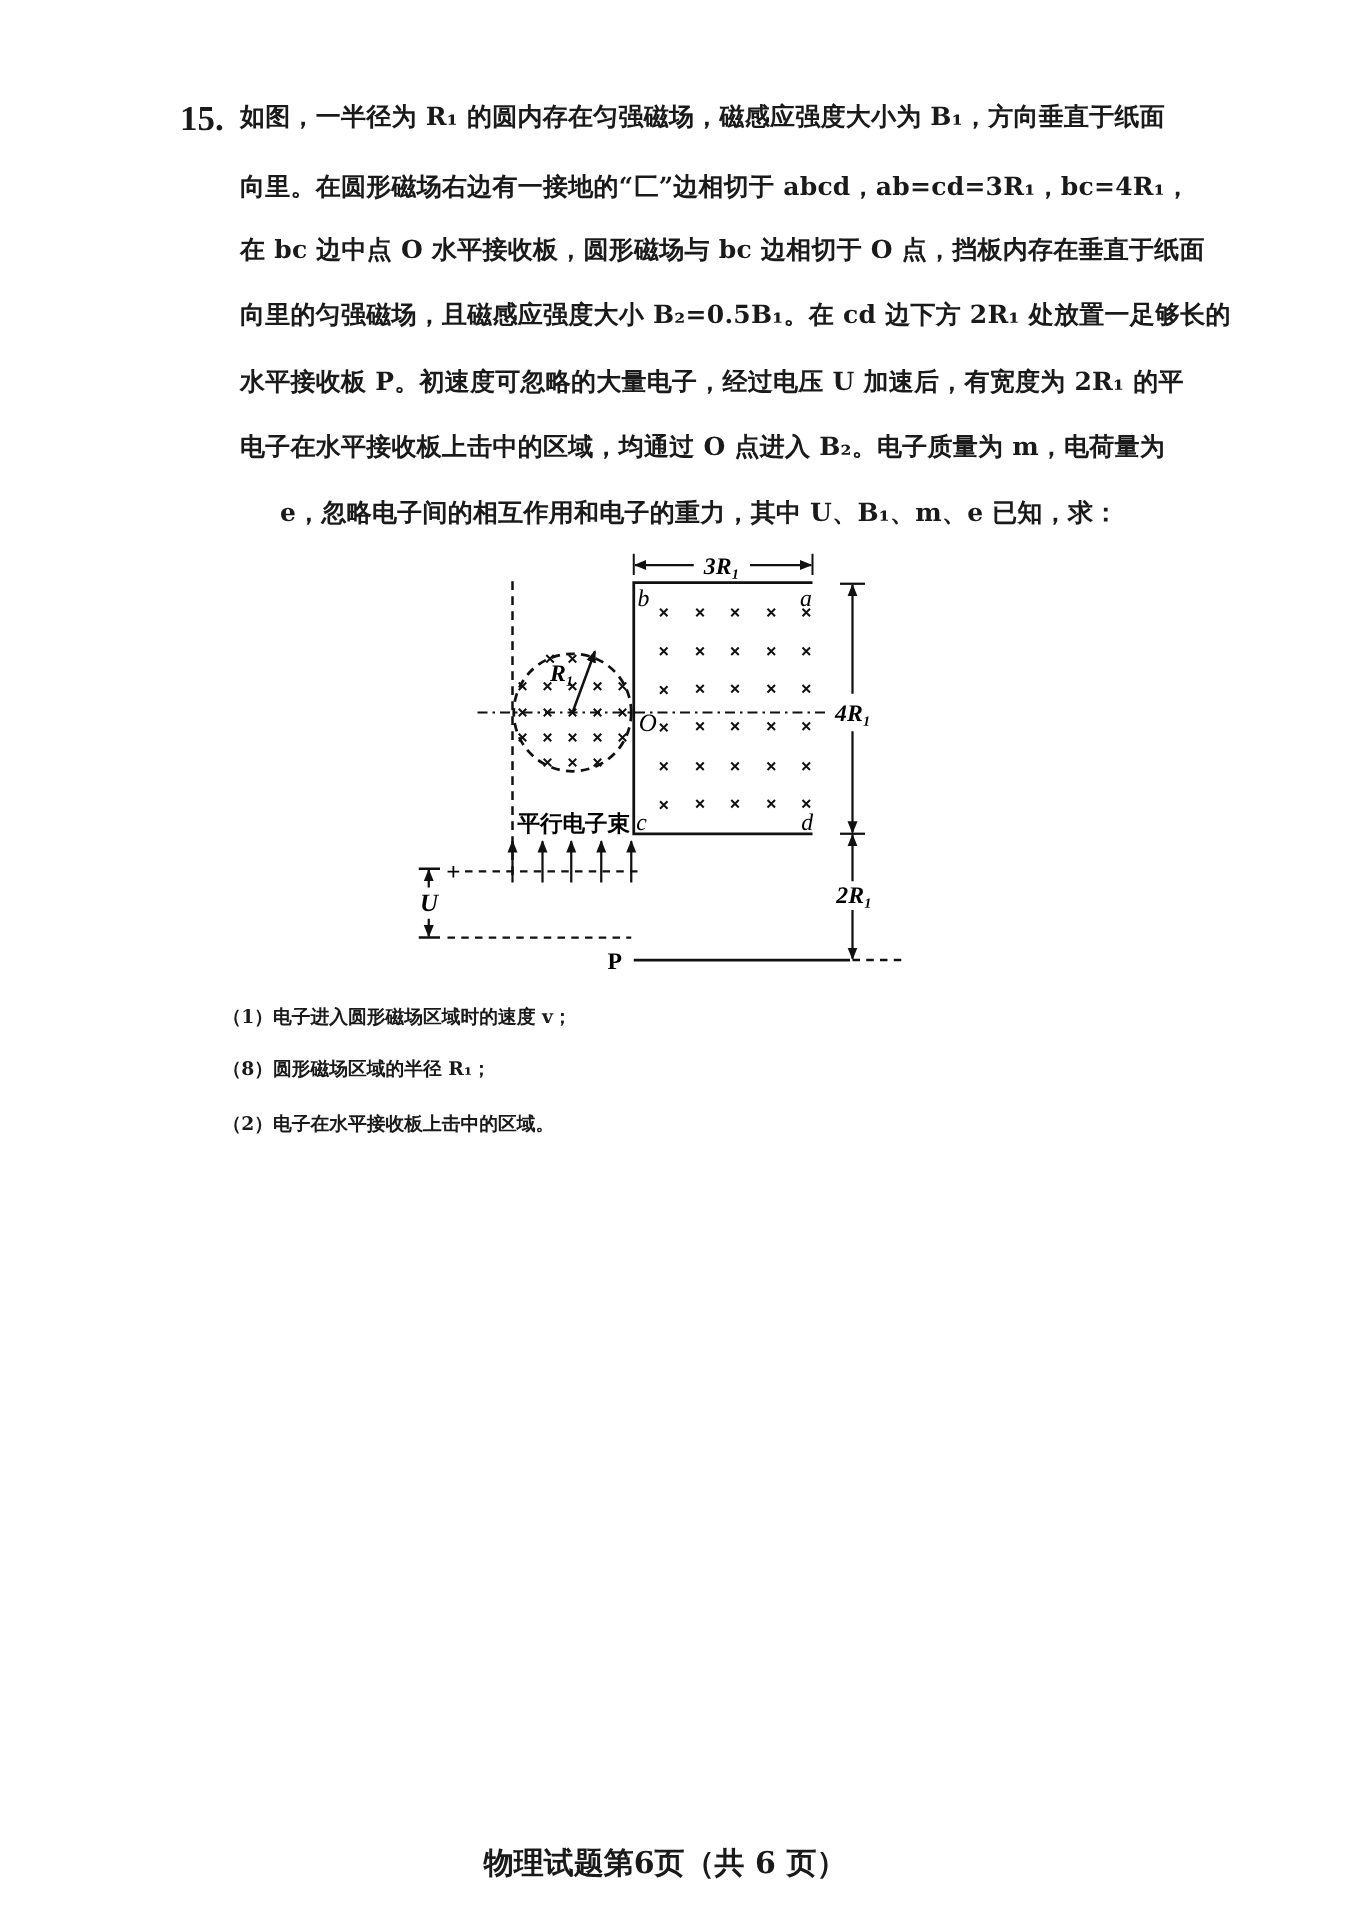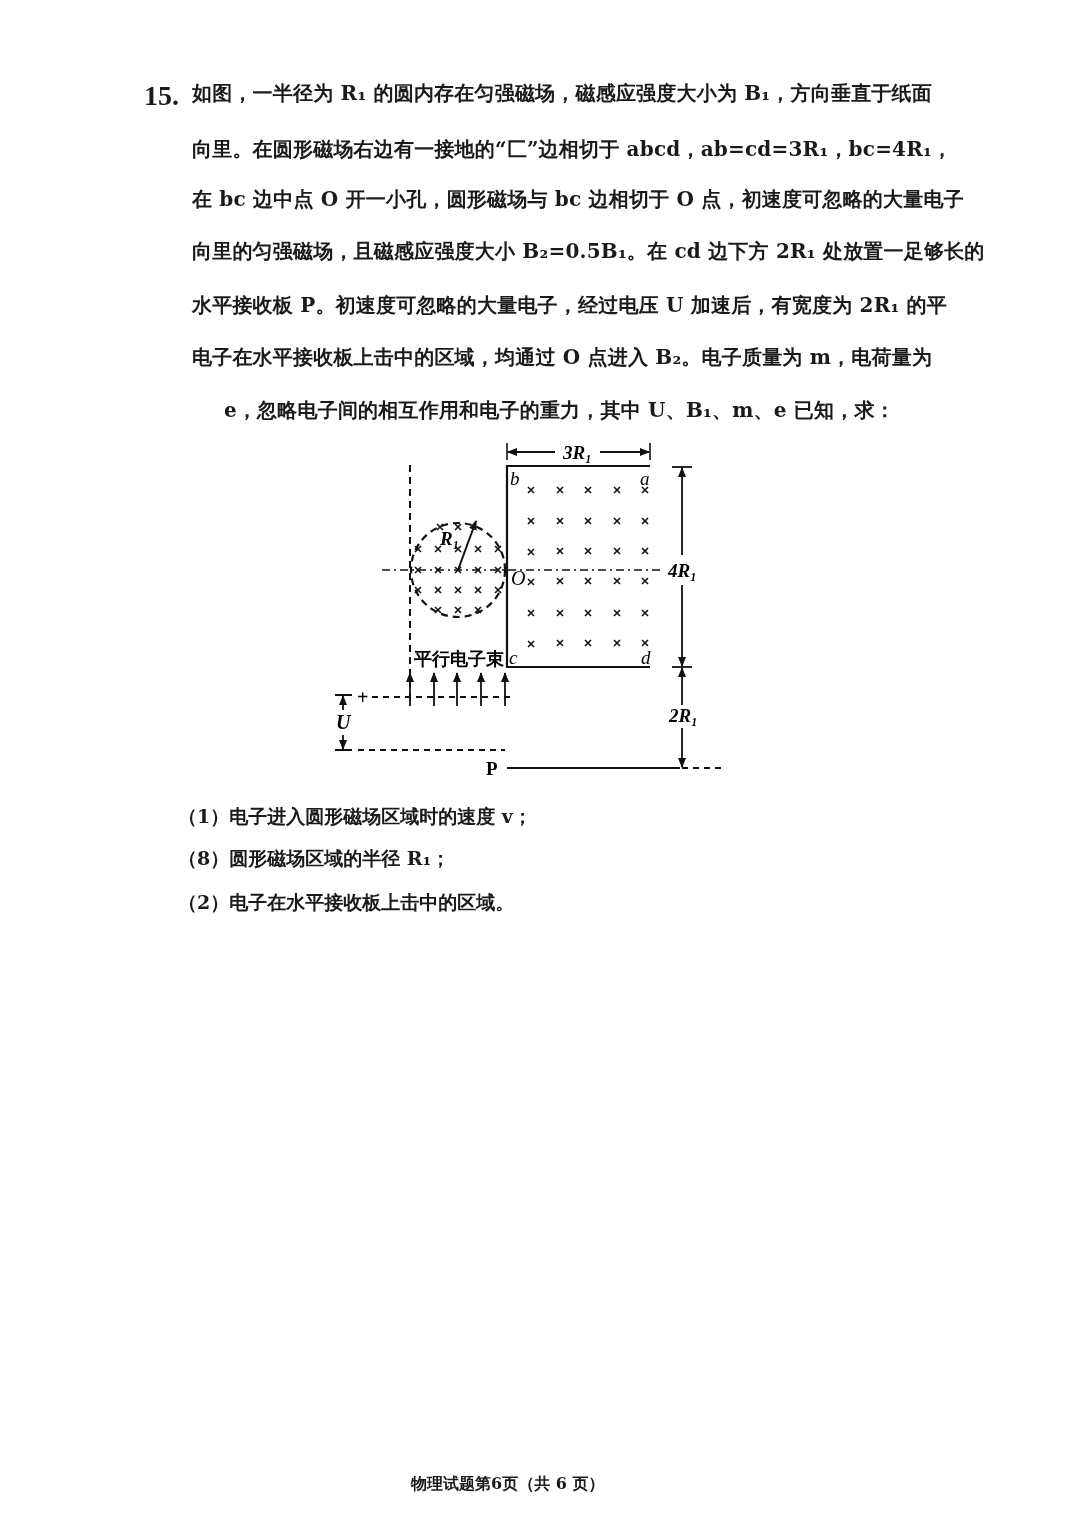--- a/index.html
+++ b/index.html
@@ -10,35 +10,35 @@
   .qnum {
     position: absolute; left: 124px; top: 80px; font-size: 28px; font-weight: bold;
     font-family: "Liberation Serif", serif;
     margin-left: 20px;
   }
   .line {
     position: absolute; left: 192px; font-size: 20px; font-weight: bold; white-space: nowrap;
     letter-spacing: 0.2px;
   }
   .sub-item {
-    position: absolute; left: 178px; font-size: 19px; font-weight: bold; white-space: nowrap;
+    position: absolute; left: 178px; font-size: 15px; font-weight: bold; white-space: nowrap;
   }
   .footer {
-    position: absolute; left: 411px; top: 1474px; font-size: 16px; font-weight: bold; white-space: nowrap;
+    position: absolute; left: 387px; top: 1474px; font-size: 24px; font-weight: bold; white-space: nowrap;
   }
   svg text { font-family: "Liberation Serif", serif; }
 </style>
 </head>
 <body>
 
 <div class="qnum">15.</div>
 
 <div class="line" style="top:80px;">如图，一半径为 R₁ 的圆内存在匀强磁场，磁感应强度大小为 B₁，方向垂直于纸面</div>
 <div class="line" style="top:136px;">向里。在圆形磁场右边有一接地的“匚”边相切于 abcd，ab=cd=3R₁，bc=4R₁，</div>
-<div class="line" style="top:186px;">在 bc 边中点 O 开一小孔，圆形磁场与 bc 边相切于 O 点，初速度可忽略的大量电子</div>
+<div class="line" style="top:186px;">在 bc 边中点 O 水平接收板，圆形磁场与 bc 边相切于 O 点，挡板内存在垂直于纸面</div>
 <div class="line" style="top:238px;">向里的匀强磁场，且磁感应强度大小 B₂=0.5B₁。在 cd 边下方 2R₁ 处放置一足够长的</div>
 <div class="line" style="top:292px;">水平接收板 P。初速度可忽略的大量电子，经过电压 U 加速后，有宽度为 2R₁ 的平</div>
 <div class="line" style="top:344px;">电子在水平接收板上击中的区域，均通过 O 点进入 B₂。电子质量为 m，电荷量为</div>
 <div class="line" style="top:397px;margin-left:32px;">e，忽略电子间的相互作用和电子的重力，其中 U、B₁、m、e 已知，求：</div>
 
 <svg style="position:absolute;left:0;top:0;" width="1080" height="800" viewBox="0 0 1080 800">
   <defs>
     <marker id="ah" markerWidth="10" markerHeight="10" refX="9" refY="5" orient="auto" markerUnits="userSpaceOnUse">
       <path d="M0,1 L10,5 L0,9 z" fill="#111"></path>
     </marker>

